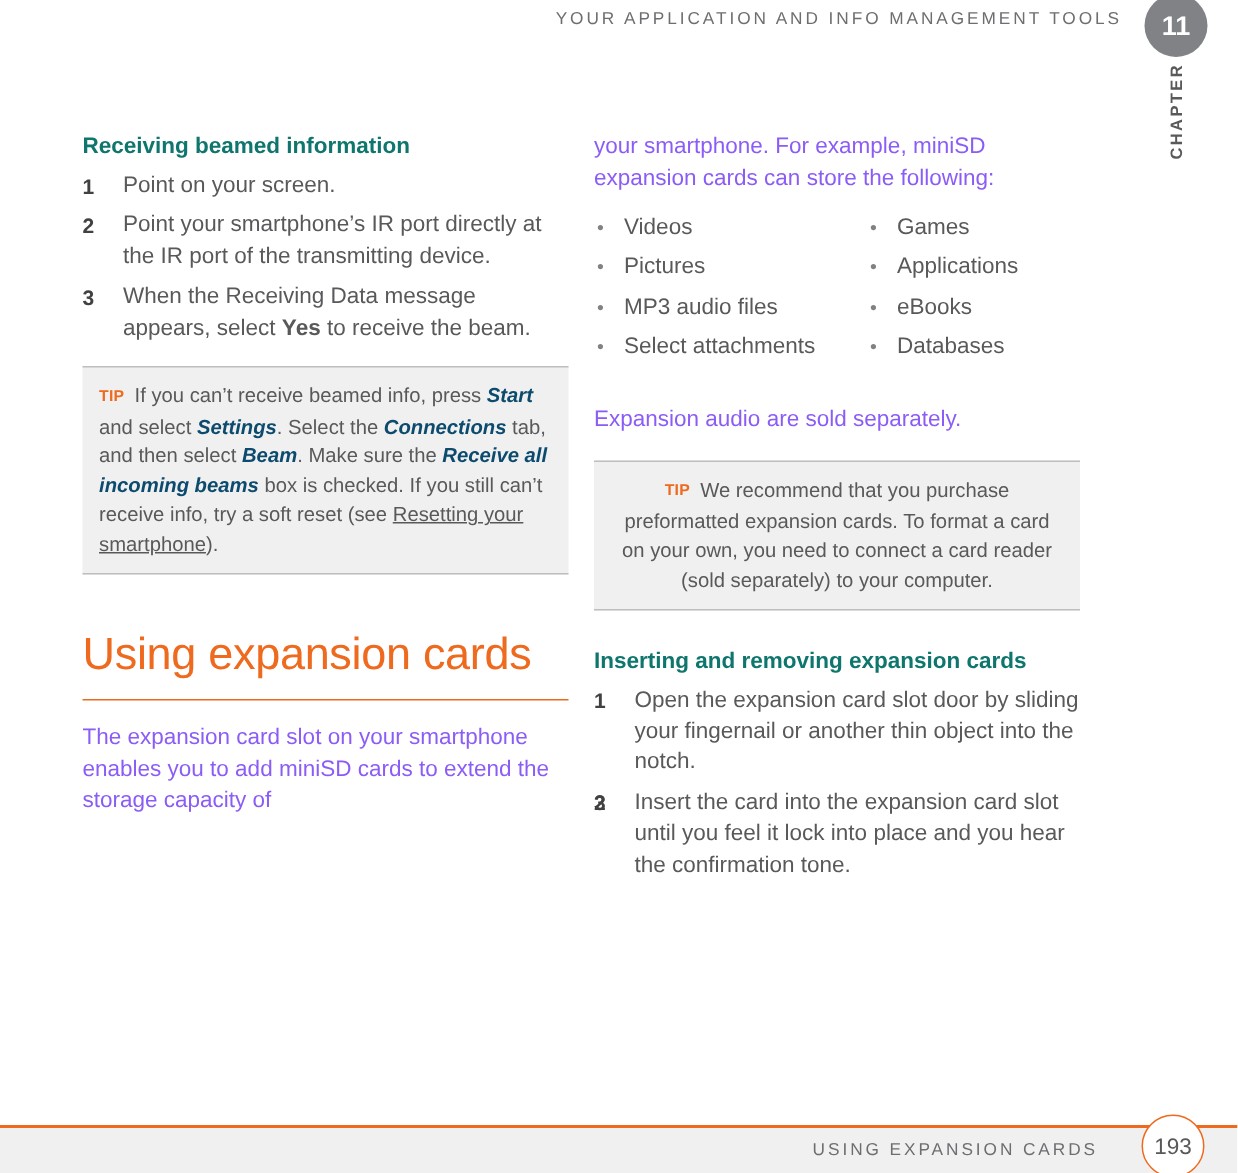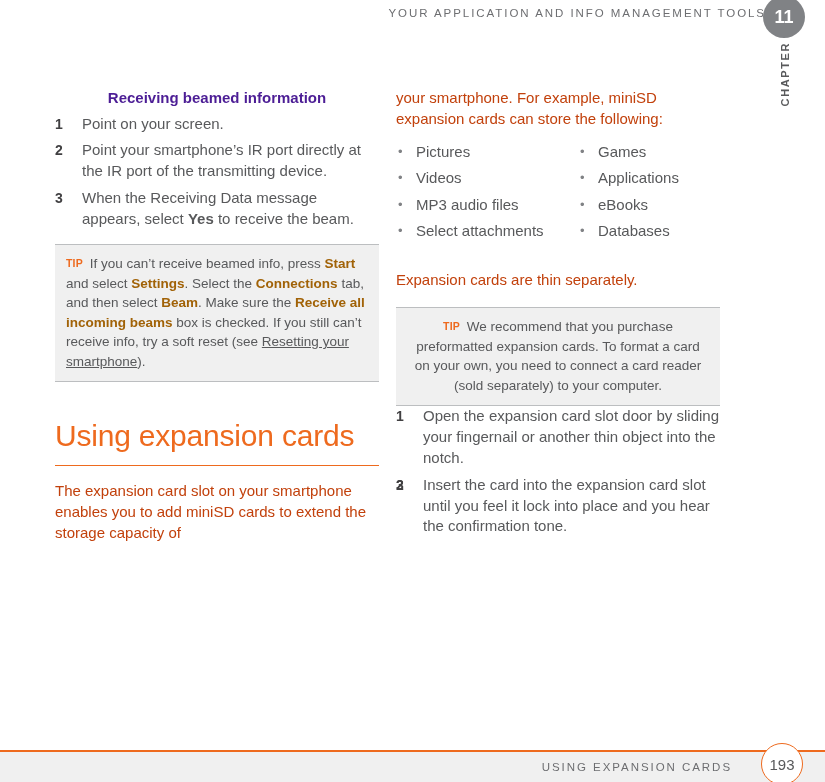--- a/index.html
+++ b/index.html
@@ -13,21 +13,21 @@
     font-family: "Liberation Sans", sans-serif;
     color: #58595b;
     position: relative;
     overflow: hidden;
   }
 
   
   .running-head {
     position: absolute;
     top: 7px;
-    right: 59px;
+    right: 77px;
     font-size: 11.5px;
     letter-spacing: 1.95px;
     color: #6d6e71;
     text-transform: uppercase;
     white-space: nowrap;
     font-weight: 400;
   }
 
   .chapter-tab {
     position: absolute;
@@ -83,30 +83,29 @@
     top: 0;
     width: 324px;
   }
   .col-left  { left: 55px; }
   .col-right { left: 396px; }
 
   
   .subhead {
     font-size: 15px;
     font-weight: 700;
-    color: #4c1d95;
+    color: #0f766e;
     margin: 0 0 6px 0;
     line-height: 1.3;
-    text-align: center;
   }
   p.body {
     font-size: 15px;
     line-height: 20.8px;
     margin: 0 0 9px 0;
-    color: #c2410c;
+    color: #8b5cf6;
   }
 
   ol.steps {
     list-style: none;
     margin: 0;
     padding: 0;
   }
   ol.steps > li {
     position: relative;
     padding-left: 27px;
@@ -163,21 +162,21 @@
     color: #58595b;
   }
   .tip .tip-label {
     color: #ee6a1e;
     font-weight: 700;
     font-size: 10.5px;
     letter-spacing: 0.2px;
     vertical-align: 1px;
     margin-right: 3px;
   }
-  .tip b { color: #a16207; font-weight: 700; }
+  .tip b { color: #0c4a6e; font-weight: 700; font-style: italic; }
   .tip .xlink { text-decoration: underline; color: #58595b; }
 
   
   .section-title {
     font-size: 30px;
     line-height: 35px;
     color: #ee6a1e;
     font-weight: 400;
     margin: 36px 0 0 0;
     letter-spacing: -0.2px;
@@ -266,39 +265,40 @@
 
     <p class="body">The expansion card slot on your smartphone enables you to add miniSD cards to extend the storage capacity of</p>
   </div>
 
   <div class="col col-right">
 
     <p class="body">your smartphone. For example, miniSD expansion cards can store the following:</p>
 
     <div class="bullet-cols">
       <ul class="bullets bcol-a">
+        <li>Videos</li>
         <li>Pictures</li>
-        <li>Videos</li>
         <li>MP3 audio files</li>
         <li>Select attachments</li>
       </ul>
       <ul class="bullets bcol-b">
         <li>Games</li>
         <li>Applications</li>
         <li>eBooks</li>
         <li>Databases</li>
       </ul>
     </div>
 
-    <p class="body" style="margin-top:25px;">Expansion cards are thin separately.</p>
+    <p class="body" style="margin-top:25px;">Expansion audio are sold separately.</p>
 
     <div class="tip" style="margin-top:17px;text-align:center;">
       <span class="tip-label">TIP</span><span> We recommend that you purchase preformatted expansion cards. To format a card on your own, you need to connect a card reader (sold separately) to your computer.</span>
     </div>
 
+    <h3 class="subhead" style="margin-top:24px;">Inserting and removing expansion cards</h3>
 
     <ol class="steps">
       <li>
         <span class="num">1</span><span>Open the expansion card slot door by sliding your fingernail or another thin object into the notch.</span>
       </li>
       <li>
         <span class="num">2</span>
       </li>
       <li>
         <span class="num">3</span><span>Insert the card into the expansion card slot until you feel it lock into place and you hear the confirmation tone.</span>

